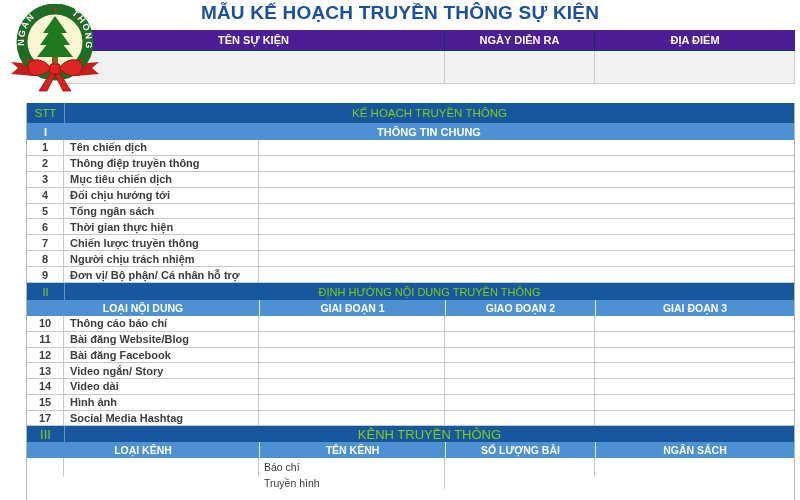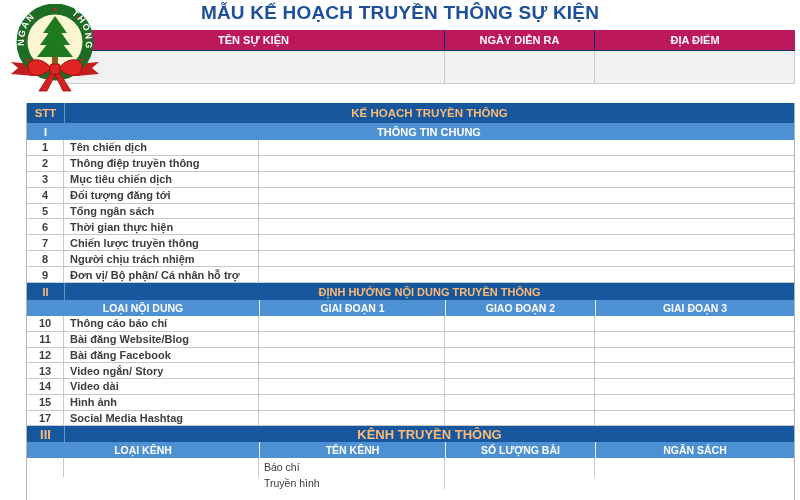--- a/index.html
+++ b/index.html
@@ -7,41 +7,41 @@
     width:800px;height:500px;position:relative;background:#ffffff;
     font-family:"Liberation Sans", sans-serif;overflow:hidden;
     -webkit-font-smoothing:antialiased;
   }
   .page-title{
     position:absolute;top:2px;left:0;width:800px;text-align:center;
     font-size:19px;font-weight:bold;color:#1c4f9c;letter-spacing:.2px;white-space:nowrap;
   }
   
   .event-table{position:absolute;left:63px;top:30px;width:732px;}
-  .ev-head{display:flex;height:21px;background:#be185d;border-bottom:1px solid #0f3a6e;box-sizing:border-box;}
+  .ev-head{display:flex;height:21px;background:#4c1d95;border-bottom:1px solid #0f3a6e;box-sizing:border-box;}
   .ev-head .cell{
     display:flex;align-items:center;justify-content:center;
     color:#ffffff;font-weight:bold;font-size:11px;box-sizing:border-box;white-space:nowrap;
   }
   .ev-head .c1{width:381px;}
   .ev-head .c2{width:150px;border-left:1px solid #0e3360;}
   .ev-head .c3{flex:1;border-left:1px solid #0e3360;}
   .ev-empty{display:flex;height:33px;background:#f1f1f1;border:1px solid #cfcfcf;border-top:none;box-sizing:border-box;}
   .ev-empty .c1{width:380px;}
   .ev-empty .c2{width:150px;border-left:1px solid #c9c9c9;box-sizing:border-box;}
   .ev-empty .c3{flex:1;border-left:1px solid #c9c9c9;box-sizing:border-box;}
   
   .logo{position:absolute;left:8px;top:4px;z-index:5;}
   
   .plan-table{
     position:absolute;left:26px;top:103px;width:769px;box-sizing:border-box;
     border-left:1px solid #b5b5b5;border-right:1px solid #b5b5b5;background:#ffffff;
   }
   .row{display:flex;box-sizing:border-box;}
-  .bar-dark{background:#16579d;color:#fdba74;font-weight:bold;}
+  .bar-dark{background:#16579d;color:#84cc16;font-weight:normal;}
   .bar-light{background:#4d91d3;color:#ffffff;font-weight:bold;}
   .hrow{height:20px;}
   .srow{height:17px;}
   .shead{height:16px;font-size:10.5px;}
   .cell{display:flex;align-items:center;box-sizing:border-box;overflow:hidden;}
   .center{justify-content:center;}
   .numc{width:37px;justify-content:center;}
   .labelc{width:195px;padding-left:6px;}
   .c3{width:186px;}
   .c4{width:150px;}
@@ -153,21 +153,21 @@
     <div class="cell labelc">Thông điệp truyền thông</div>
     <div class="cell c5"></div>
   </div>
   <div class="row drow">
     <div class="cell numc">3</div>
     <div class="cell labelc">Mục tiêu chiến dịch</div>
     <div class="cell c5"></div>
   </div>
   <div class="row drow">
     <div class="cell numc">4</div>
-    <div class="cell labelc">Đối tượng đăng tới</div>
+    <div class="cell labelc">Đối chịu hướng tới</div>
     <div class="cell c5"></div>
   </div>
   <div class="row drow">
     <div class="cell numc">5</div>
     <div class="cell labelc">Tổng ngân sách</div>
     <div class="cell c5"></div>
   </div>
   <div class="row drow">
     <div class="cell numc">6</div>
     <div class="cell labelc">Thời gian thực hiện</div>

